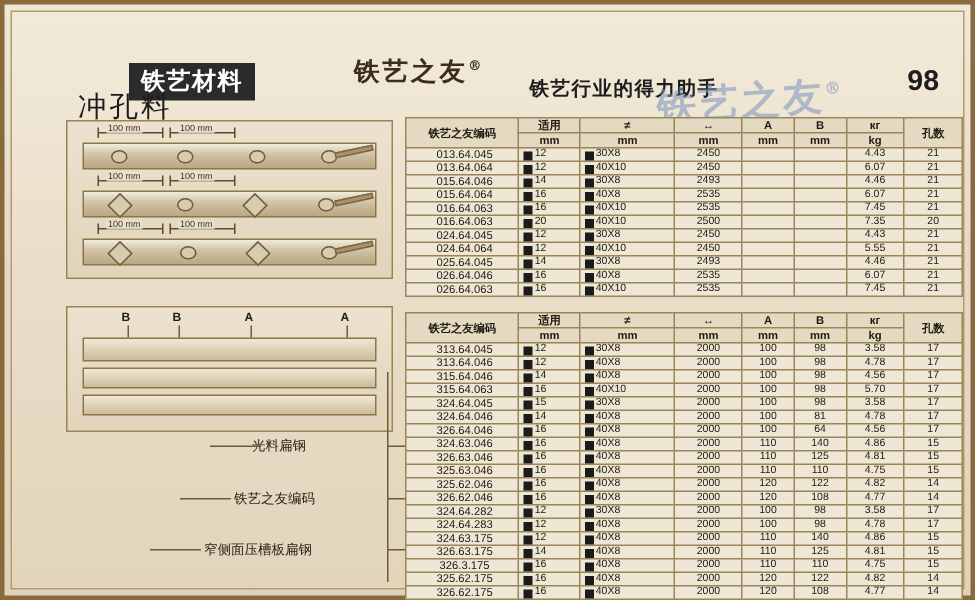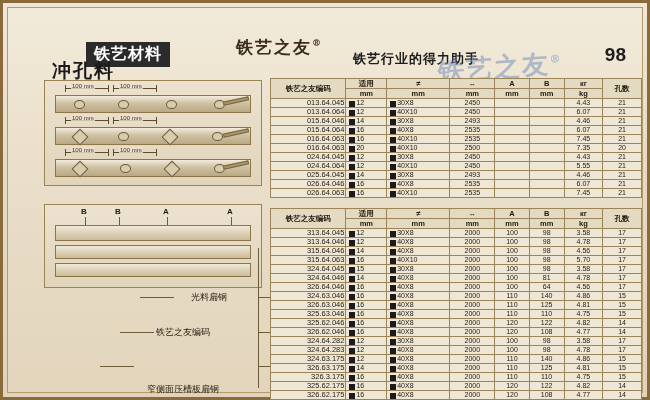--- a/index.html
+++ b/index.html
@@ -45,21 +45,21 @@
     font-family:Liberation Mono, monospace;
     font-size:13px; font-weight:bold; color:#1d1d1d; letter-spacing:1px;
   }
   .pageno {
     position:absolute; right:16px; top:36px;
     font-size:19px; font-weight:bold; color:#1d1d1d;
   }
   .section-title {
     position:absolute; left:44px; top:50px;
     font-family:"DejaVu Serif", serif;
-    font-size:19px; font-weight:bold; color:#1b1b1b; letter-spacing:2px;
+    font-size:19px; font-weight:normal; color:#1b1b1b; letter-spacing:2px;
   }
   
   .wm {
     position:absolute; left:430px; top:42px;
     color:rgba(120,145,190,.55);
     font-family:"DejaVu Serif", serif;
     font-size:26px; font-weight:bold; letter-spacing:2px;
     transform:rotate(-4deg);
     pointer-events:none;
   }
@@ -141,21 +141,21 @@
     color:#1e1a10;
     line-height:1.05;
     height:9px;
   }
   table.spec thead th {
     background:#e4d9c1;
     font-weight:bold;
     font-size:7.5px;
     height:10px;
   }
-  table.spec td.code { text-align:right; padding-left:4px; font-size:7.5px; }
+  table.spec td.code { text-align:center; padding-left:4px; font-size:7.5px; }
   table.spec td.shape { text-align:left; padding-left:10px; position:relative; }
   .sq {
     position:absolute; left:3px; top:2px; width:6px; height:6px; background:#1b1b1b;
   }
   .hdr-sym { font-size:9px; font-weight:bold; }
   #tbl-top { left:262px; top:70px; width:372px; }
   #tbl-bot { left:262px; top:200px; width:372px; }
   
   .c0 { width:74px; }
   .c1 { width:40px; }
@@ -247,27 +247,27 @@
       <span class="hole" style="left:88px; top:2px;"></span>
       <span class="hole" style="left:150px; top:2px;"></span>
     </div>
     <div class="profile" style="left:10px; top:58px; width:196px; height:14px;">
       <span class="hole" style="left:28px; top:2px;"></span>
       <span class="hole" style="left:88px; top:2px;"></span>
       <span class="hole" style="left:150px; top:2px;"></span>
     </div>
   </div>
 
-  <div class="callout" style="left:183px; top:283px;text-align:center;">光料扁钢</div>
+  <div class="callout" style="left:160px; top:283px;text-align:center;">光料扁钢</div>
   <div class="leader" style="left:132px; top:289px; width:34px;"></div>
 
   <div class="callout" style="left:148px; top:318px;">铁艺之友编码</div>
   <div class="leader" style="left:112px; top:324px; width:34px;"></div>
 
-  <div class="callout" style="left:139px; top:352px;margin-top:23px;">窄侧面压槽板扁钢</div>
+  <div class="callout" style="left:128px; top:352px;">窄侧面压槽板扁钢</div>
   <div class="leader" style="left:92px; top:358px; width:34px;"></div>
 
   <div class="leadv" style="left:250px; top:240px; height:140px;"></div>
   <div class="leader" style="left:250px; top:289px; width:12px;"></div>
   <div class="leader" style="left:250px; top:324px; width:12px;"></div>
   <div class="leader" style="left:250px; top:358px; width:12px;"></div>
 
   <table class="spec" id="tbl-top">
     <thead>
       <tr>

